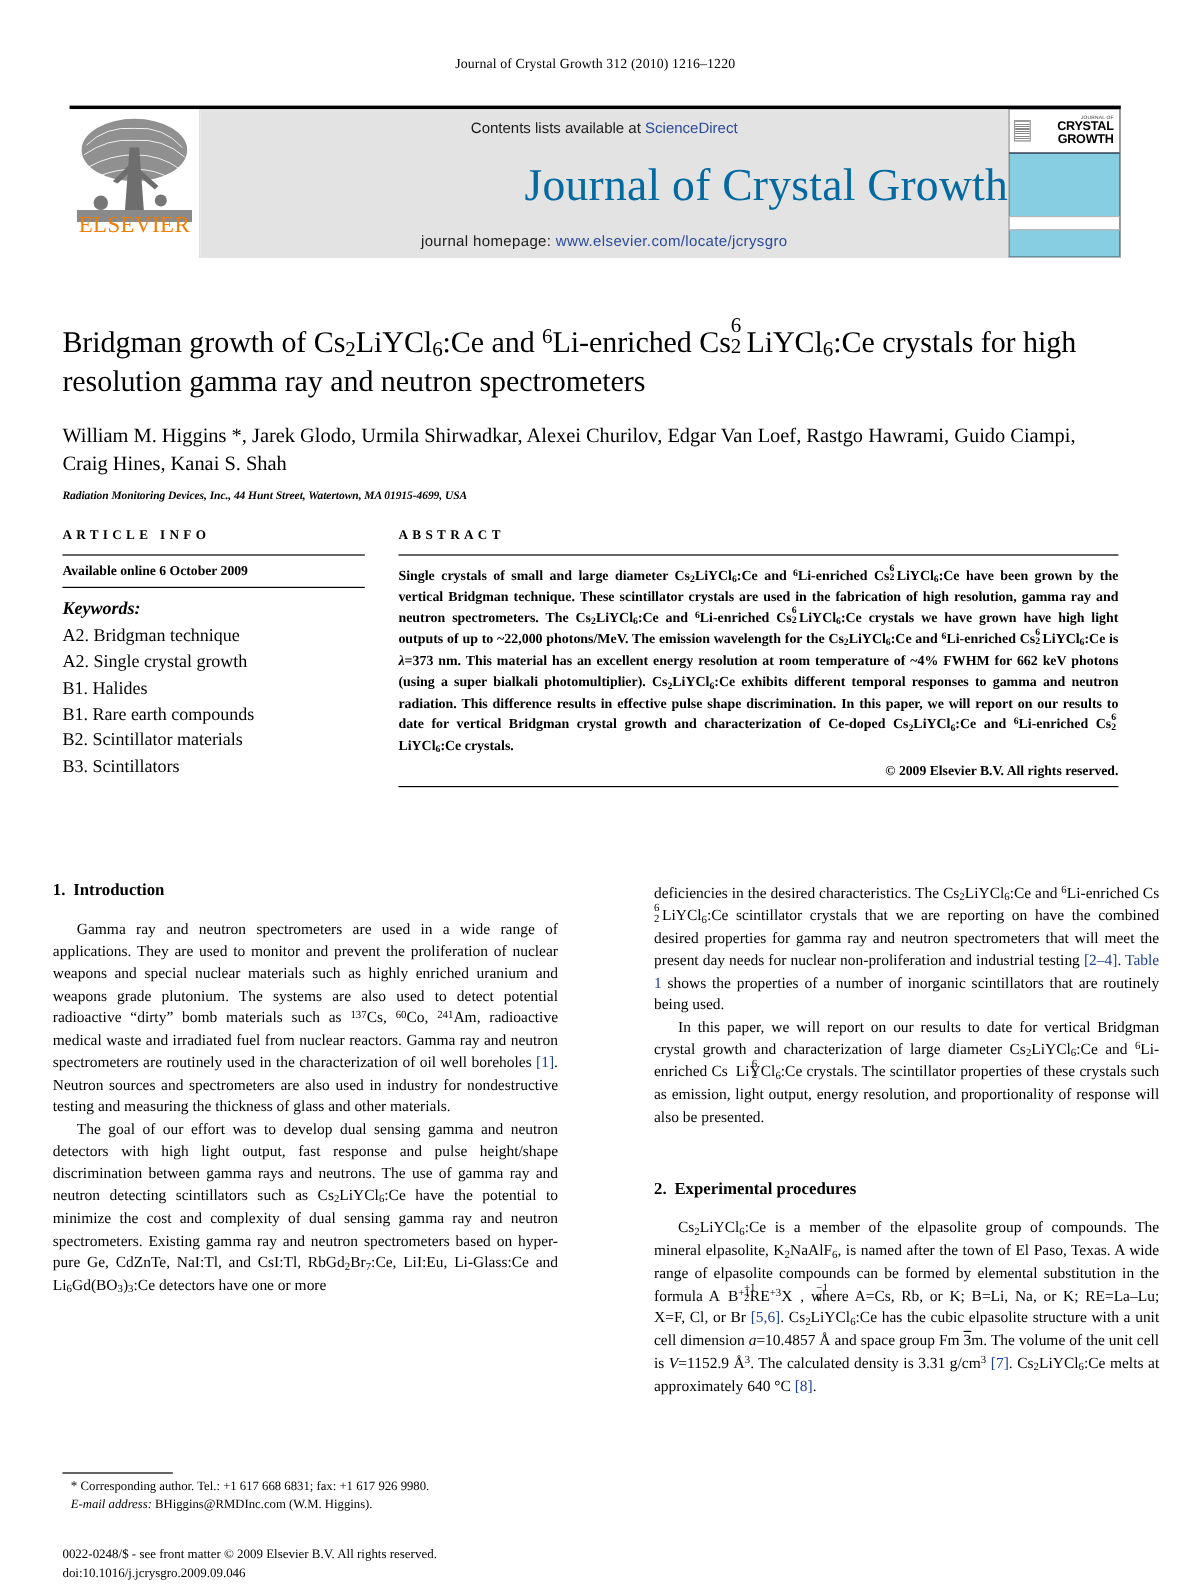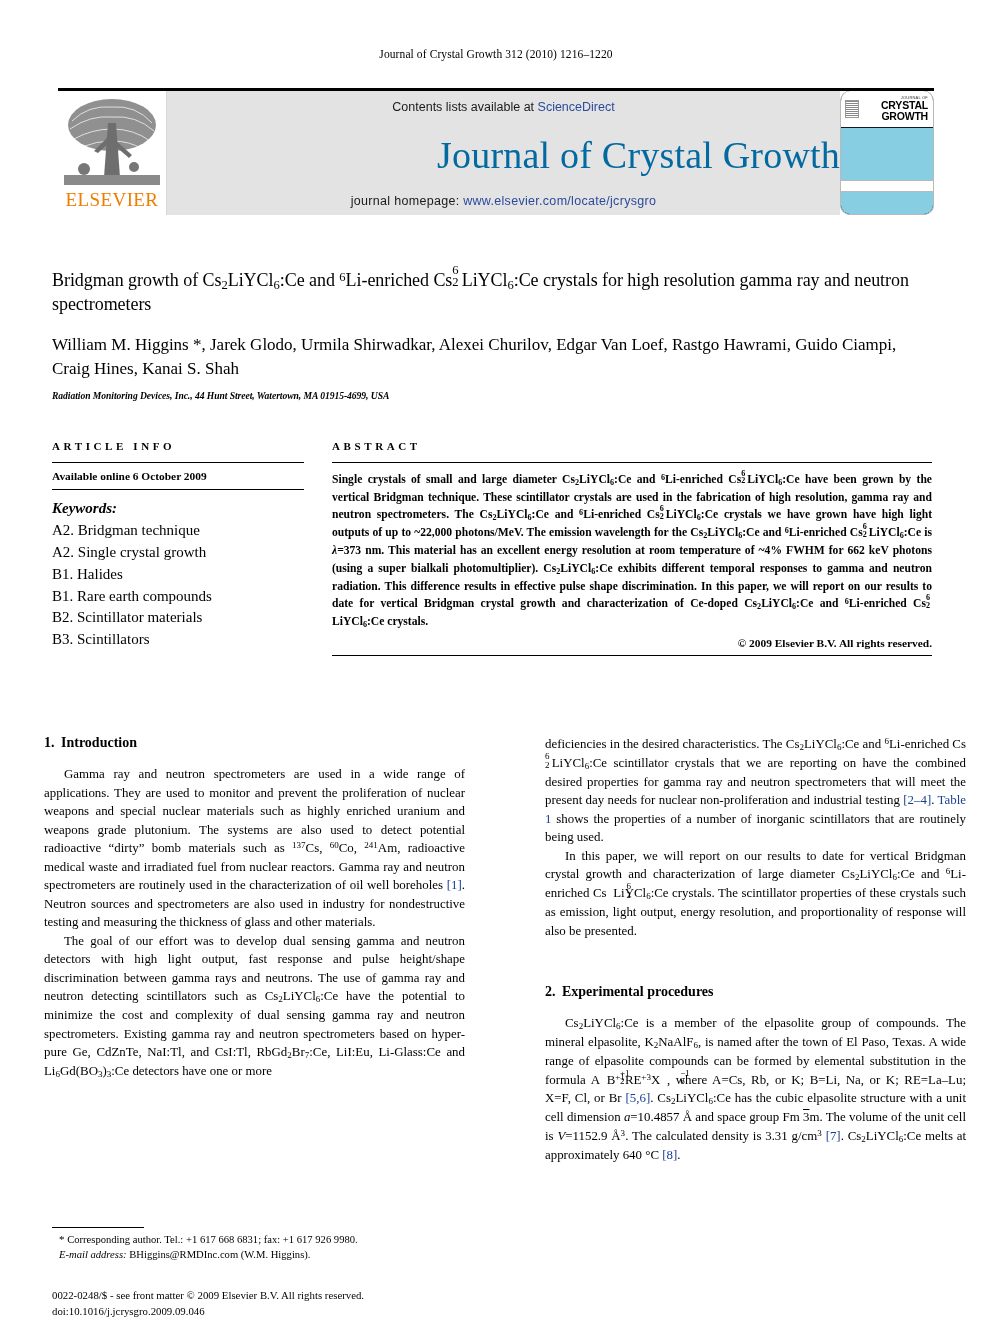--- a/index.html
+++ b/index.html
@@ -55,21 +55,21 @@
   }
   .elsevier-tree {
     position: absolute;
     top: 4px;
     left: 6px;
     width: 96px;
     height: 92px;
   }
   .elsevier-word {
     position: absolute;
-    bottom: 4px;
+    bottom: 16px;
     left: 0;
     width: 108px;
     text-align: center;
     color: #ef7d00;
     font-family: "Liberation Serif", serif;
     font-size: 19px;
     letter-spacing: 0.4px;
   }
   .journal-band {
     flex: 1 1 auto;
@@ -113,21 +113,20 @@
 
   .cover-thumb {
     width: 92px;
     flex: 0 0 92px;
     border-left: 1px solid #b9b9b9;
     border-right: 1px solid #b9b9b9;
     border-bottom: 1px solid #b9b9b9;
     background: #0f172a;
     position: relative;
     overflow: hidden;
-    border-radius: 10px;
   }
   .cover-top {
     position: absolute; top: 0; left: 0; right: 0; height: 36px;
     background: #fff;
     display: flex; align-items: center;
   }
   .cover-mini-img {
     width: 12px; height: 16px; margin-left: 4px;
     background:
       repeating-linear-gradient(180deg,#888 0 1px,#fff 1px 2px);
@@ -173,21 +172,21 @@
   .title-block {
     position: absolute;
     top: 268px;
     left: 52px;
     width: 880px;
   }
   h1.article-title {
     margin: 0;
     font-family: "Liberation Serif", serif;
     font-weight: normal;
-    font-size: 18px;
+    font-size: 25px;
     line-height: 1.30;
     letter-spacing: -0.05px;
     color: #000;
   }
   .authors {
     margin-top: 16px;
     font-family: "Liberation Serif", serif;
     font-size: 17px;
     line-height: 1.42;
     color: #000;

